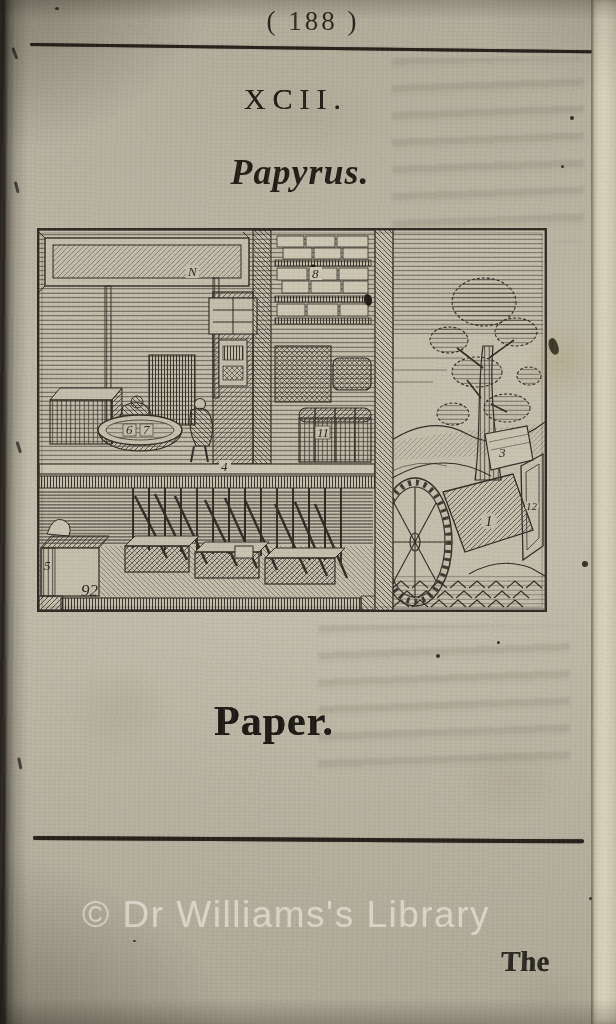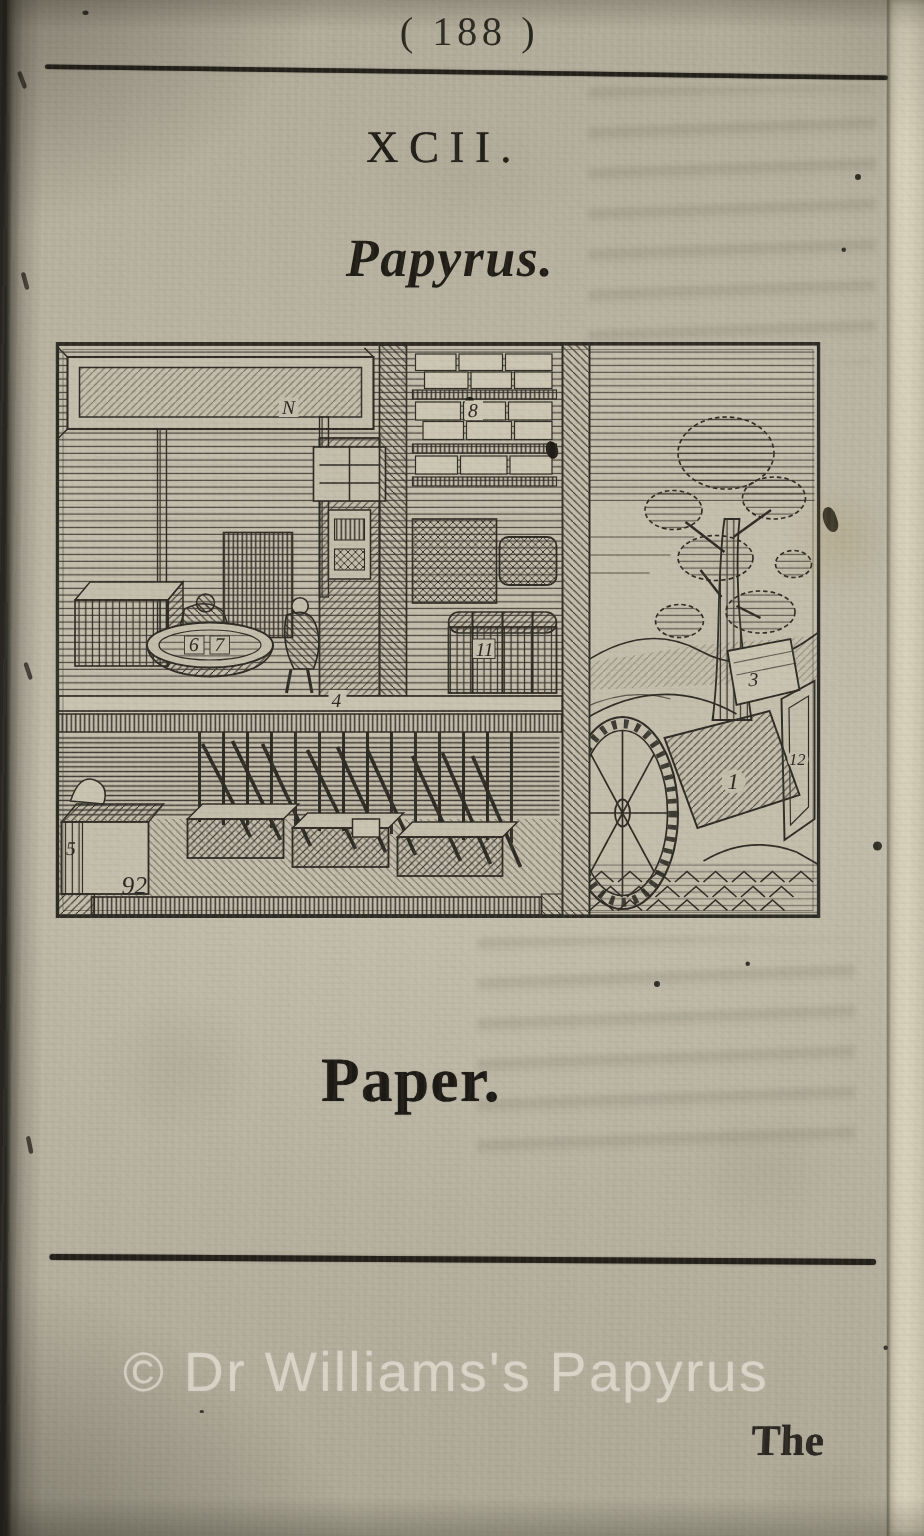--- a/index.html
+++ b/index.html
@@ -71,21 +71,21 @@
   <div class="abs ghost" style="left:392px;top:58px;width:192px;height:184px;"></div>
   <div class="abs ghost" style="left:318px;top:625px;width:252px;height:152px;"></div>
 
   <div class="abs pagenum">( 188 )</div>
   <div class="abs rule" style="left:30px;top:43px;width:562px;transform:rotate(0.75deg);"></div>
   <div class="abs section">XCII.</div>
   <div class="abs latin">Papyrus.</div>
   <div class="abs english">Paper.</div>
   <div class="abs rule" style="left:33px;top:836px;width:551px;height:3.5px;transform:rotate(0.35deg);"></div>
   <div class="abs catchword">The</div>
-  <div class="abs watermark">© Dr Williams's Papyrus</div>
+  <div class="abs watermark">© Dr Williams's Library</div>
 
   <svg class="abs" style="left:37px;top:228px;" width="510" height="384" viewBox="0 0 510 384">
     <defs>
       <pattern id="hh" width="4.5" height="4.5" patternUnits="userSpaceOnUse">
           <path d="M0,2.2H4.5" stroke="#2e2b24" stroke-width="0.8"></path>
         </pattern>
       <pattern id="hhd" width="3.2" height="3.2" patternUnits="userSpaceOnUse">
           <path d="M0,1.6H3.2" stroke="#2e2b24" stroke-width="0.95"></path>
         </pattern>
       <pattern id="vv" width="4.5" height="4.5" patternUnits="userSpaceOnUse">

